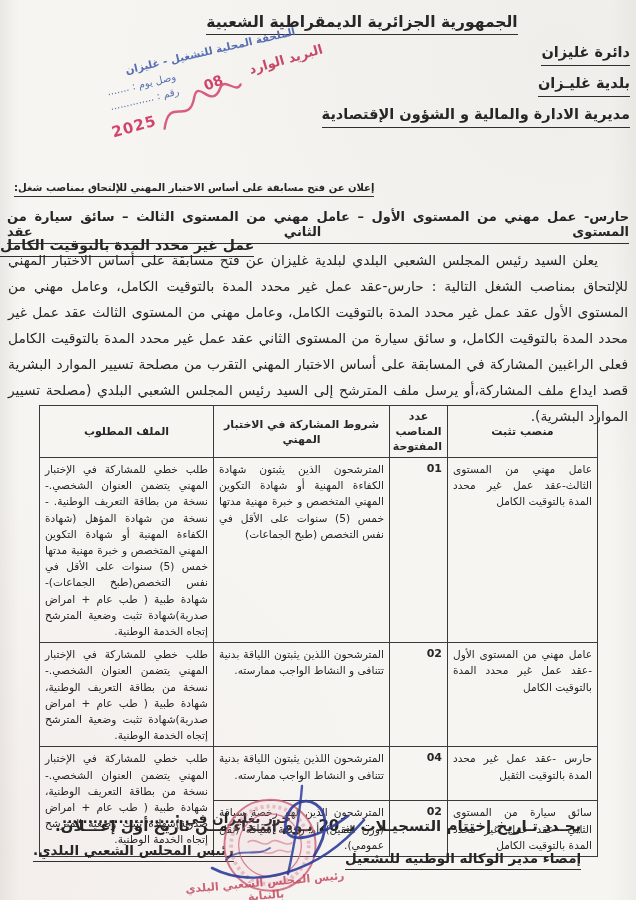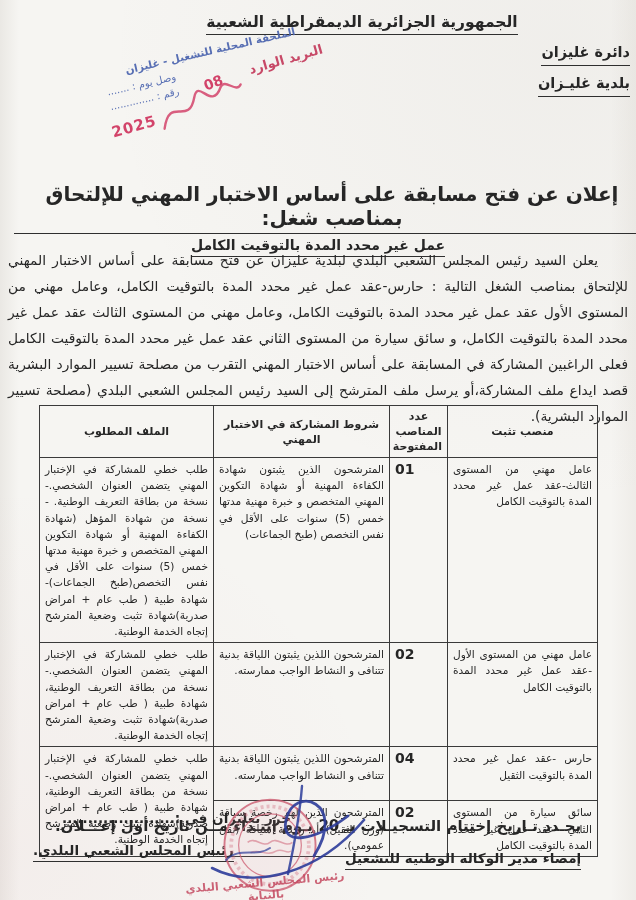--- a/index.html
+++ b/index.html
@@ -9,44 +9,44 @@
       radial-gradient(circle at 88% 6%, rgba(120,110,100,0.05), transparent 45%),
       radial-gradient(circle at 2% 95%, rgba(200,120,130,0.06), transparent 35%),
       linear-gradient(90deg,#eae8e4 0%,#f6f5f2 3%,#f6f5f2 96%,#eeece8 100%);
     font-family:"DejaVu Sans",sans-serif;color:#262626;direction:rtl;
   }
   .u{display:inline-block;border-bottom:1.3px solid #2f2f2f;padding-bottom:3px;}
   .republic{position:absolute;top:13px;left:0;width:100%;text-align:center;font-weight:bold;font-size:15.5px;}
   .republic .u{position:relative;left:44px;}
   .gov{position:absolute;top:42px;right:6px;text-align:right;font-weight:bold;font-size:14.5px;line-height:20px;}
   .gov > div{margin-bottom:7px;}
-  .ann-title{position:absolute;top:182px;left:0;width:100%;text-align:center;font-weight:bold;font-size:20px;}
+  .ann-title{position:absolute;top:182px;left:0;width:100%;text-align:left;font-weight:bold;font-size:10px;}
   .ann-title .u{position:relative;left:14px;}
   .pos-line1{position:absolute;top:209px;right:7px;left:7px;font-weight:bold;font-size:13px;
     text-align:justify;text-align-last:justify;border-bottom:1.3px solid #2f2f2f;padding-bottom:4px;}
-  .pos-line2{position:absolute;top:237px;left:0;width:100%;text-align:center;font-weight:bold;font-size:14px;}
+  .pos-line2{position:absolute;top:237px;left:0;width:100%;text-align:left;font-weight:bold;font-size:14px;}
   .body-par{position:absolute;top:247px;right:8px;left:8px;font-size:13.8px;line-height:26px;
     text-align:justify;text-indent:30px;}
   
   .recv{position:absolute;left:104px;top:44px;width:220px;transform:rotate(-13deg);color:#4a63ae;opacity:.92;}
   .recv .l1{font-size:10.5px;font-weight:bold;text-align:center;letter-spacing:.2px;}
   .recv .row{display:flex;flex-direction:row-reverse;justify-content:space-between;margin-top:4px;}
   .recv .mail{color:#c43b5c;font-weight:bold;font-size:13px;transform:rotate(-3deg);margin-top:8px;margin-left:14px;}
   .recv .fields{font-size:10px;line-height:15px;text-align:right;}
   .hw{position:absolute;color:#d0355f;font-weight:bold;font-family:"DejaVu Sans",sans-serif;}
   .hw-day{left:96px;top:30px;font-size:14px;transform:rotate(-8deg);}
   .hw-year{left:-4px;top:54px;font-size:15px;letter-spacing:1px;transform:rotate(-3deg);}
   .scribble{position:absolute;left:42px;top:34px;}
   
   table.jobs{position:absolute;top:405px;right:38px;width:558px;border-collapse:collapse;table-layout:fixed;
     font-size:10.6px;line-height:16.2px;}
   table.jobs td,table.jobs th{border:1.3px solid #3a3a3a;vertical-align:top;padding:3px 5px;}
   table.jobs th{font-weight:bold;text-align:center;vertical-align:middle;font-size:11px;line-height:15px;}
   td.cell-just{text-align:justify;}
-  td.count{text-align:left;font-weight:bold;font-size:14px;padding-top:16px;}
+  td.count{text-align:right;font-weight:bold;font-size:11px;padding-top:16px;}
   td.count-sm{padding-top:7px;}
   
   .closing{position:absolute;top:789px;left:0;width:100%;text-align:center;font-weight:bold;font-size:15px;margin-top:28px;}
   .written{position:absolute;top:810px;left:62px;font-size:13.5px;font-weight:bold;}
   .anem{position:absolute;top:850px;left:345px;font-size:13.5px;font-weight:bold;}
   .president{position:absolute;top:842px;left:33px;font-size:13.5px;font-weight:bold;}
   .round-stamp{position:absolute;left:194px;top:790px;}
   .sig{position:absolute;left:196px;top:776px;}
   .stamp-caption{position:absolute;left:168px;top:876px;width:195px;text-align:center;color:#c44a60;
     font-size:11px;font-weight:bold;transform:rotate(-5deg);opacity:.85;}
@@ -56,20 +56,21 @@
 
 <div class="page">
 
   <div class="republic">
     <span class="u">الجمهورية الجزائرية الديمقراطية الشعبية</span>
   </div>
 
   <div class="gov">
     <div><span class="u">دائرة غليزان</span></div>
     <div><span class="u">بلدية غليـزان</span></div>
+    <div><span class="u">مديرية الادارة والمالية و الشؤون الإقتصادية</span></div>
   </div>
 
   <div class="recv">
     <div class="l1">الملحقة المحلية للتشغيل - غليزان</div>
     <div class="row">
       <div class="fields">
         <div>وصل يوم : .......</div>
         <div>رقم : ..............</div>
       </div>
       <div class="mail">البريد الوارد</div>
@@ -77,20 +78,21 @@
     <div class="hw hw-day">08</div>
     <div class="hw hw-year">2025</div>
     <svg class="scribble" width="92" height="48" viewBox="0 0 92 48">
       <path d="M6,38 C18,6 30,42 42,14 C50,-4 56,32 70,10 C76,2 84,20 90,12" fill="none" stroke="#d0355f" stroke-width="2.4" opacity="0.85" stroke-linecap="round"></path>
     </svg>
   </div>
 
   <div class="ann-title">
     <span class="u">إعلان عن فتح مسابقة على أساس الاختبار المهني للإلتحاق  بمناصب شغل:</span>
   </div>
+  <div class="pos-line1">حارس- عمل مهني من المستوى الأول – عامل مهني من المستوى الثالث – سائق سيارة من المستوى الثاني عقد</div>
   <div class="pos-line2">
     <span class="u">عمل غير محدد المدة  بالتوقيت الكامل</span>
   </div>
 
   <div class="body-par">يعلن السيد رئيس المجلس الشعبي البلدي لبلدية غليزان عن فتح مسابقة على أساس الاختبار المهني للإلتحاق بمناصب الشغل التالية : حارس-عقد عمل غير محدد المدة بالتوقيت الكامل، وعامل مهني من المستوى الأول عقد عمل غير محدد المدة بالتوقيت الكامل، وعامل مهني من المستوى الثالث عقد عمل غير محدد المدة بالتوقيت الكامل، و سائق سيارة من المستوى الثاني عقد عمل غير محدد المدة بالتوقيت الكامل فعلى الراغبين المشاركة في المسابقة على أساس الاختبار المهني التقرب من مصلحة تسيير الموارد البشرية قصد ايداع ملف المشاركة،أو يرسل ملف المترشح إلى السيد رئيس المجلس الشعبي البلدي (مصلحة تسيير الموارد البشرية).</div>
 
   <table class="jobs">
     <colgroup>
       <col style="width:150px">
         <col style="width:58px">

